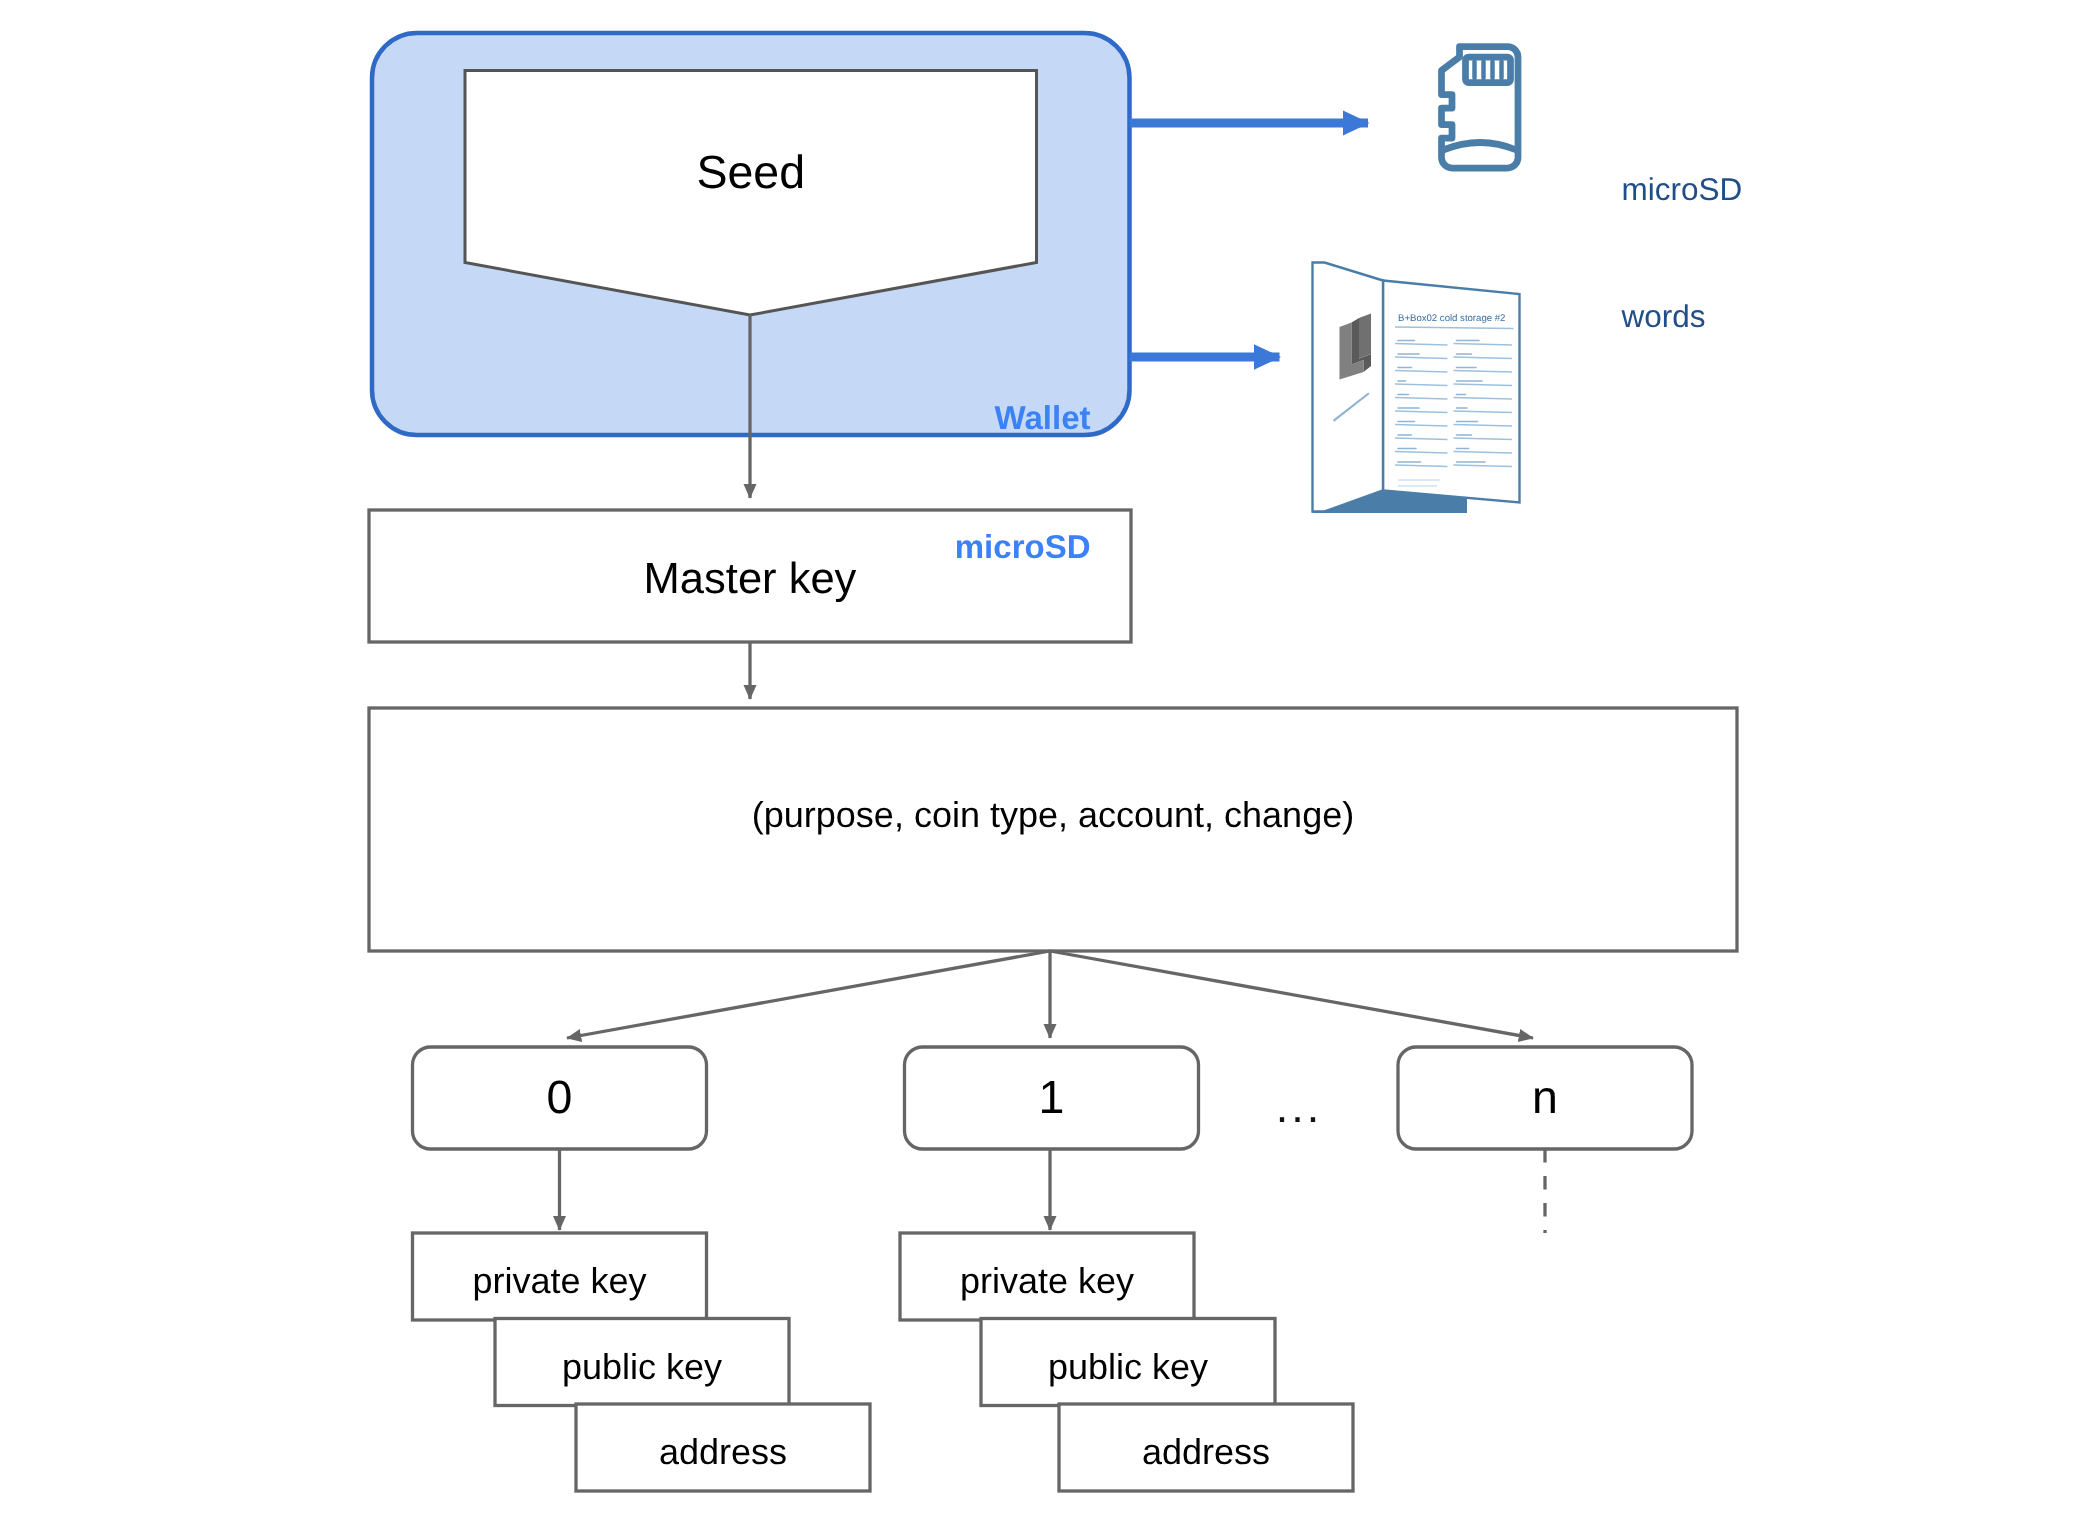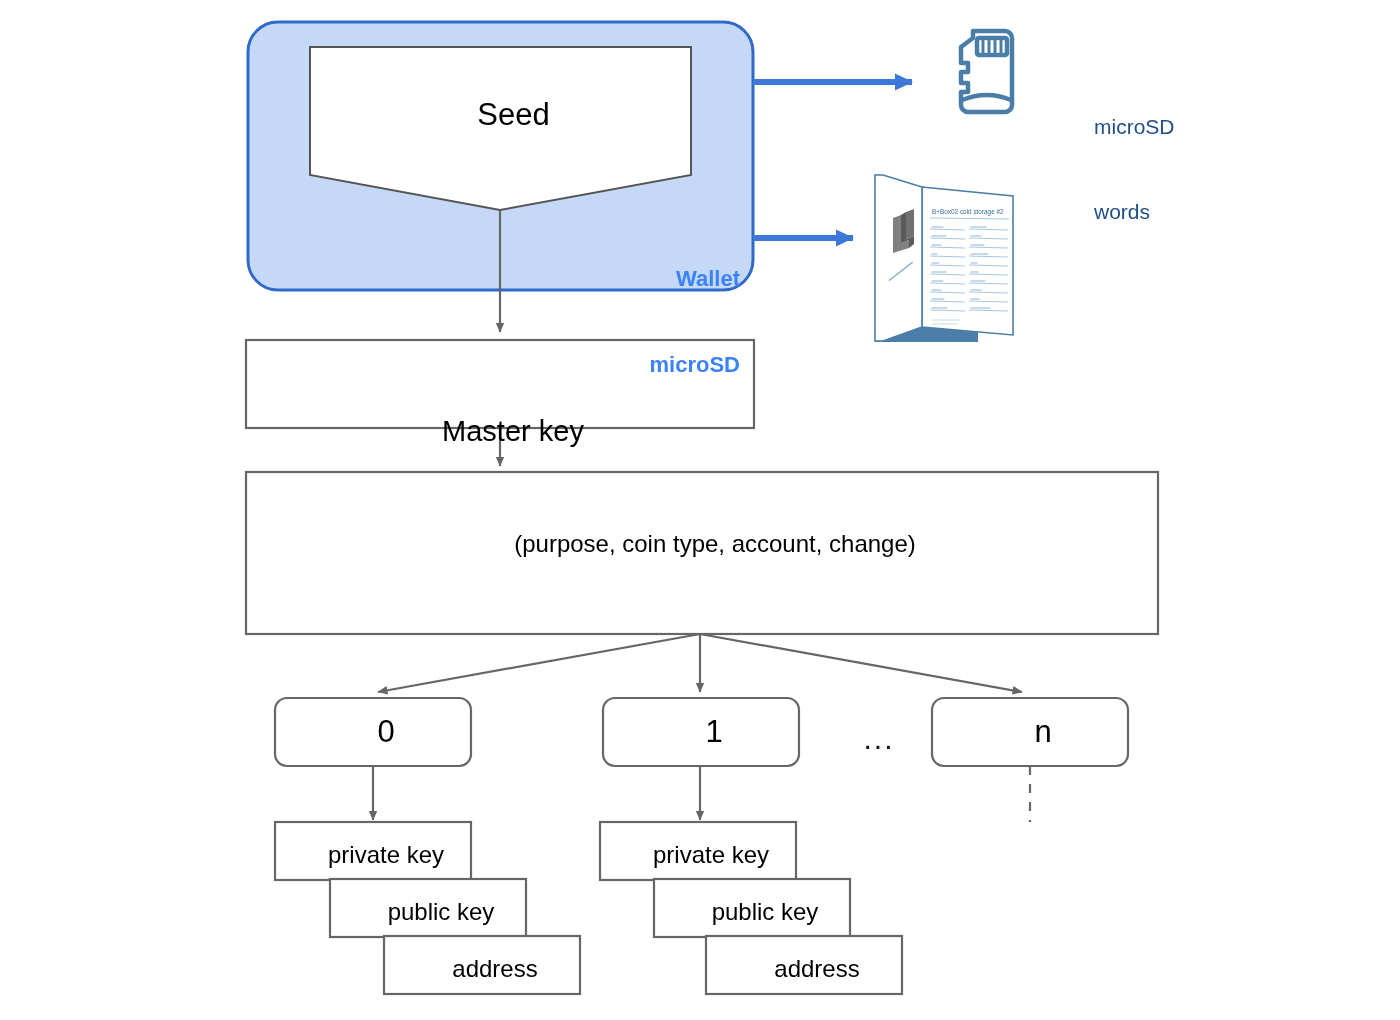--- a/index.html
+++ b/index.html
@@ -23,31 +23,29 @@
     top: 0;
     width: 1400px;
     height: 1020px;
     overflow: visible;
   }
   .lbl {
     position: absolute;
     white-space: pre;
     line-height: 1.22;
     color: #000000;
-    padding-left: 13px;
   }
   .lbl-center {
     text-align: center;
   }
   .txt-seed {
     font-size: 31px;
   }
   .txt-master {
     font-size: 29px;
-    margin-top: 45px;
   }
   .txt-derive-main {
     font-size: 31px;
   }
   .txt-derive-sub {
     font-size: 24px;
   }
   .txt-index {
     font-size: 31px;
   }

